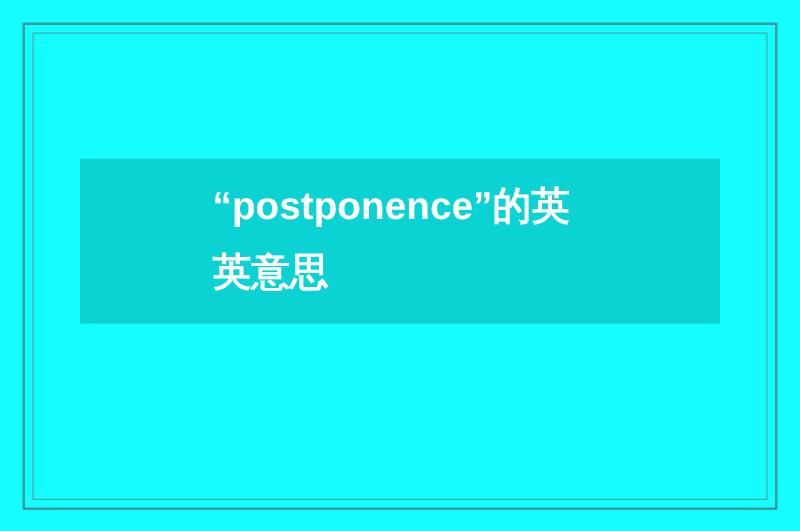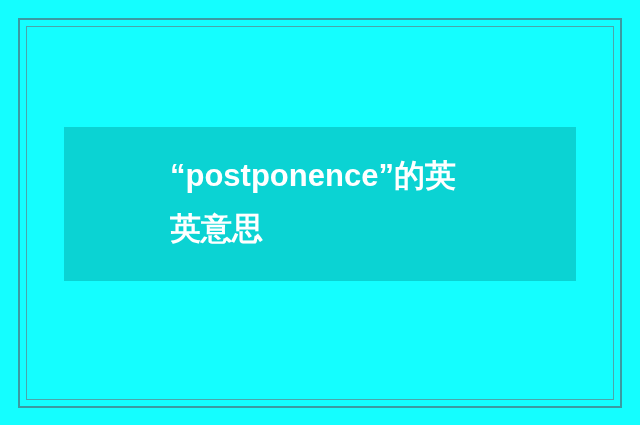--- a/index.html
+++ b/index.html
@@ -42,21 +42,21 @@
     box-sizing: border-box;
     pointer-events: none;
   }
 
   
   .card {
     position: absolute;
     left: 64px;
     top: 127px;
     width: 512px;
-    height: 154px;
+    height: 132px;
     background: #0bd3d3;
     display: flex;
     align-items: center;
     justify-content: center;
     box-sizing: border-box;
   }
 
   .card-title {
     width: 300px;
     color: #ffffff;

